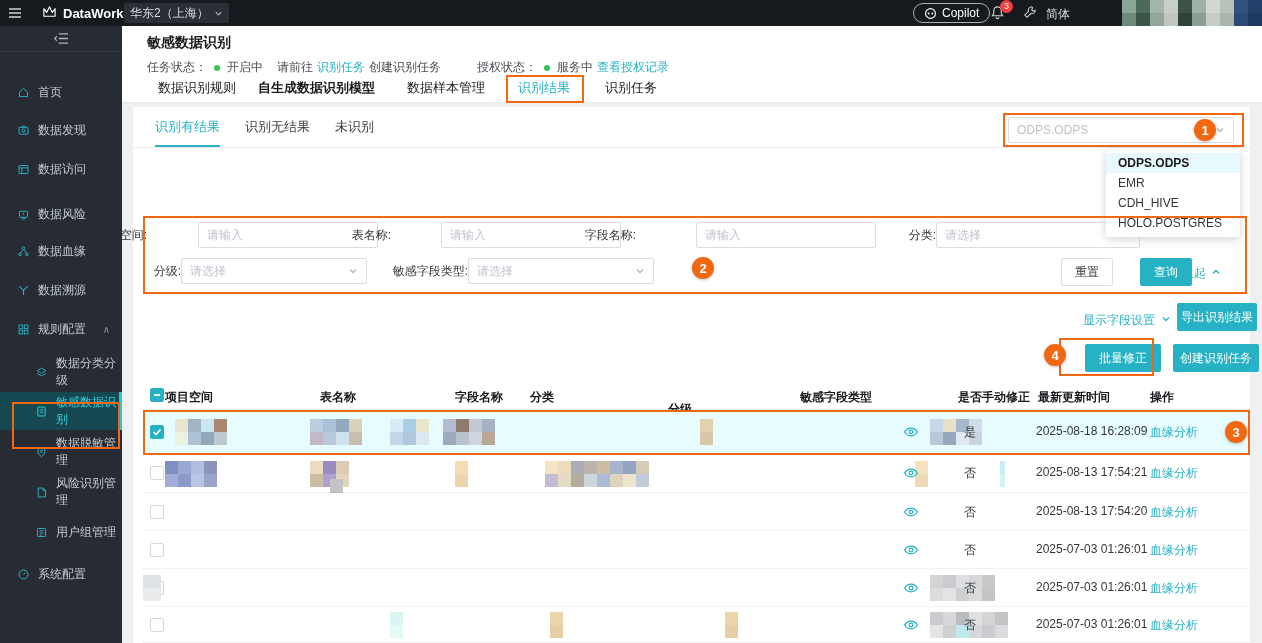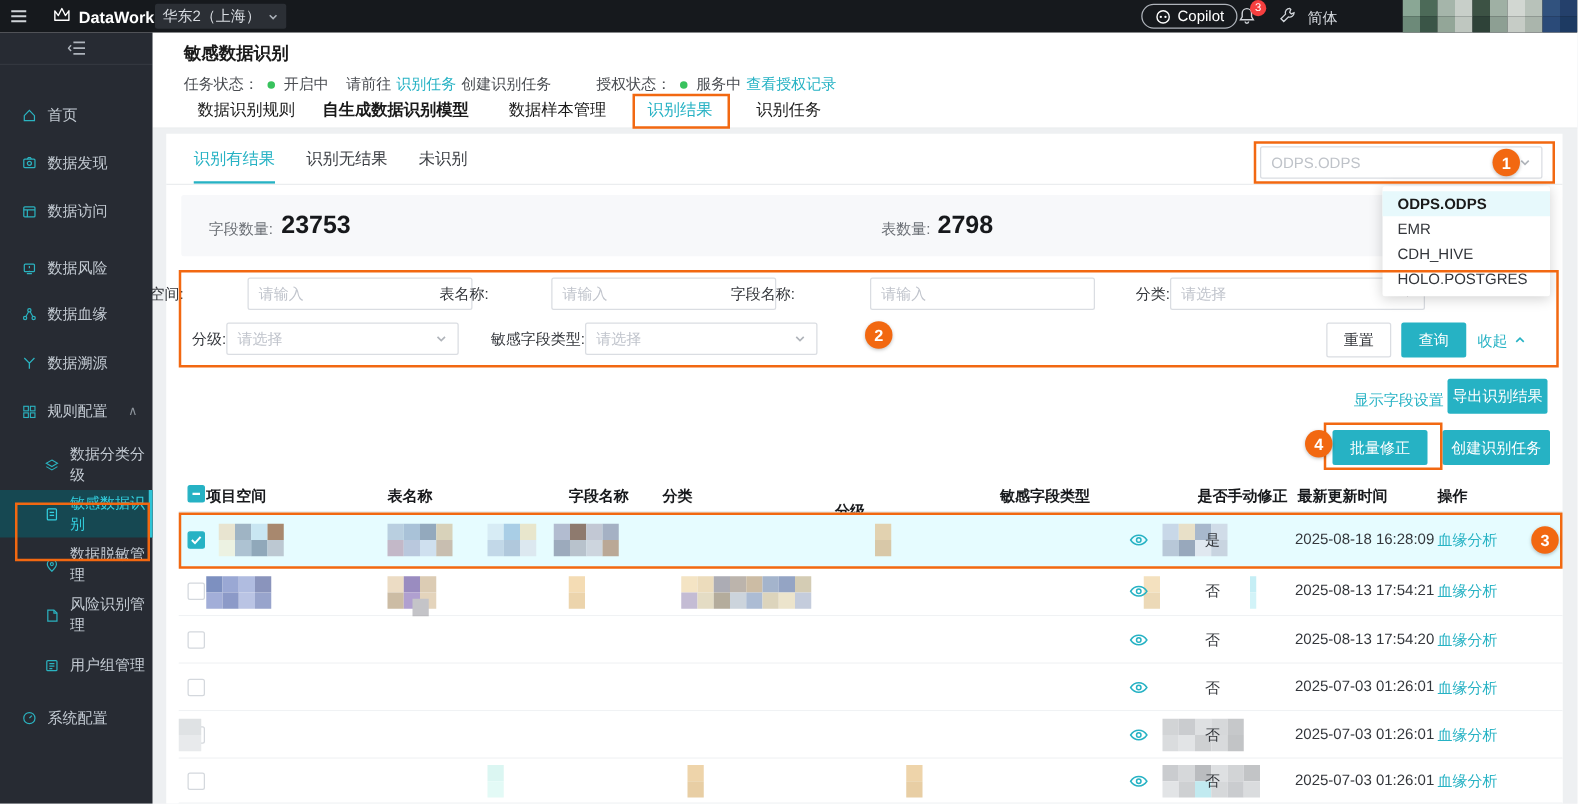--- a/index.html
+++ b/index.html
@@ -55,21 +55,21 @@
   #stats { position:absolute; left:12px; top:49px; width:1093px; height:49px; background:#f7f8fa; border-radius:2px; }
   .stat-label { color:#6b6f75; }
   .stat-value { font-size:20px; font-weight:bold; color:#17191c; }
 
   .flabel { position:absolute; width:110px; text-align:right; color:#33363b; line-height:26px; }
   .fbox { position:absolute; height:26px; border:1px solid #dadde2; border-radius:2px; background:#fff; color:#c0c4cc; display:flex; align-items:center; padding:0 8px; }
   .fbox .caret { margin-left:auto; color:#b0b4ba; }
 
   .btn { display:flex; align-items:center; justify-content:center; border-radius:2px; cursor:pointer; font-size:12px; }
   .btn.ghost { border:1px solid #dadde2; background:#fff; color:#33363b; }
-  .btn.teal { background:var(--teal); color:#fff; }
+  .btn.teal { background:var(--teal); color:#fff;margin-left:19px; }
 
   #meta-line { position:absolute; left:14px; top:205px; color:#4a4d52; white-space:nowrap; }
   #selbar { position:absolute; left:12px; top:228px; width:1093px; height:40px; background:#f7f8fa; border-radius:2px; }
   #selbar .txt { position:absolute; left:22px; top:13px; color:#4a4d52; white-space:nowrap; }
   .num-teal { color:var(--teal); font-weight:bold; }
 
   
   #thead { position:absolute; left:10px; top:277px; width:1107px; height:26px; border-bottom:1px solid #e8eaec; }
   .hcell { position:absolute; top:5px; font-weight:bold; color:#17191c; white-space:nowrap; }
   .trow { position:absolute; left:10px; width:1107px; border-bottom:1px solid #f0f2f4; background:#fff; }
@@ -329,26 +329,20 @@
         <path d="M2 3.5l3 3 3-3" fill="none" stroke="currentColor" stroke-width="1.3"></path>
       </svg>
   </div>
   <div id="ds-panel">
       <div class="ds-opt sel">ODPS.ODPS</div>
       <div class="ds-opt">EMR</div>
       <div class="ds-opt">CDH_HIVE</div>
       <div class="ds-opt">HOLO.POSTGRES</div>
     </div>
 
-  <div id="stats">
-    <span class="abs stat-label" style="left:22px;top:19px;">字段数量:</span>
-    <span class="abs stat-value" style="left:80px;top:13px;">23753</span>
-    <span class="abs stat-label" style="left:560px;top:19px;">表数量:</span>
-    <span class="abs stat-value" style="left:605px;top:13px;">2798</span>
-  </div>
 
   <div id="filter-area">
       <div class="flabel" style="left: -96px; top: 115px;">项目空间:</div>
       <div class="fbox" style="left: 65px; top: 115px; width: 180px;">
         <span>请输入</span>
       </div>
       <div class="flabel" style="left: 148px; top: 115px;">表名称:</div>
       <div class="fbox" style="left: 308px; top: 115px; width: 180px;">
         <span>请输入</span>
       </div>
@@ -399,21 +393,21 @@
   <div class="abs btn teal" style="left:933px;top:237px;width:76px;height:28px;z-index:6;">批量修正</div>
   <div class="abs btn teal" style="left:1021px;top:237px;width:86px;height:28px;">创建识别任务</div>
 
   <div id="thead">
       <div class="cb ind" style="left: 7px; top: 4px;">
         <svg width="12" height="12" viewBox="0 0 12 12">
           <path d="M3 6h6" stroke="#fff" stroke-width="1.8"></path>
         </svg>
       </div>
       <div class="hcell" style="left: 22px;">项目空间</div>
-      <div class="hcell" style="left: 167px;">表名称</div>
+      <div class="hcell" style="left: 177px;">表名称</div>
       <div class="hcell" style="left: 312px;">字段名称</div>
       <div class="hcell" style="left: 387px;">分类</div>
       <div class="hcell" style="left: 525px; margin-top: 12px;">分级</div>
       <div class="hcell" style="left: 657px;">敏感字段类型</div>
       <div class="hcell" style="left: 815px;">是否手动修正</div>
       <div class="hcell" style="left: 895px;">最新更新时间</div>
       <div class="hcell" style="left: 1007px;">操作</div>
     </div>
   <div id="tbody">
       <div class="trow selected" style="top: 303px; height: 44px;">

